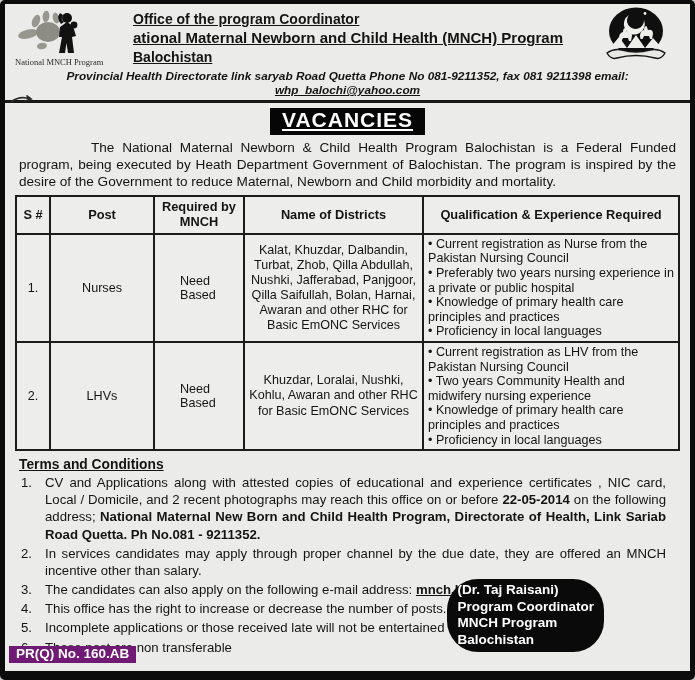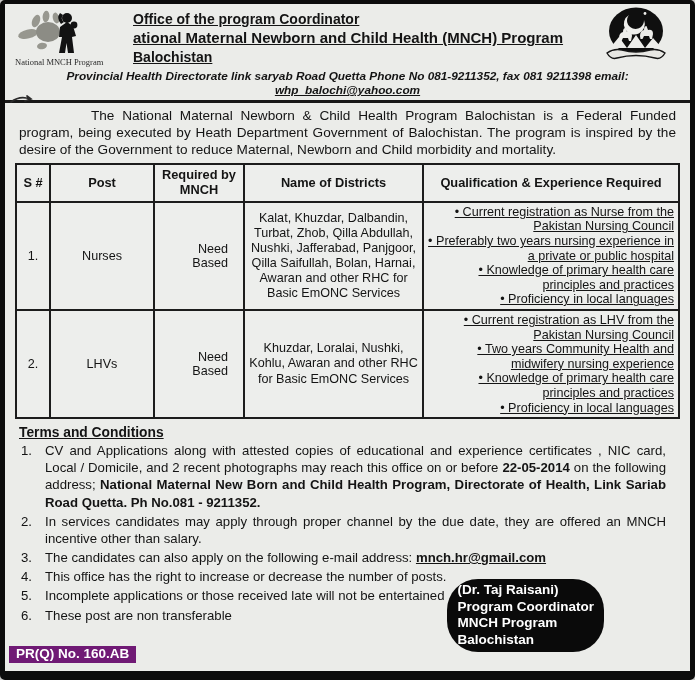--- a/index.html
+++ b/index.html
@@ -43,23 +43,23 @@
   .jobs-table th, .jobs-table td { border:2px solid #1c1c1c; padding:2px 4px; }
   .jobs-table th { font-size:12.8px; line-height:1.15; padding:3px 2px; }
   .c-sn  { width:34px; }
   .c-post{ width:104px; }
   .c-req { width:90px; }
   .c-dist{ width:179px; }
   .c-qual{ width:256px; }
   td { font-size:12.6px; vertical-align:middle; }
   .cell-center { text-align:center; }
   .dist-cell { text-align:center; line-height:1.2; padding:2px 5px; }
-  .qual-cell { text-align:right; line-height:1.16; padding:3px 6px;text-decoration:underline; }
+  .qual-cell { text-align:left; line-height:1.16; padding:3px 6px; }
   .qual-cell div { margin:0; }
-  .req-inner { display:inline-block; width:48px; text-align:right;margin-left:10px; }
+  .req-inner { display:inline-block; width:48px; text-align:left;margin-left:10px; }
   .row-1 { height:94px; }
   .row-2 { height:99px; }
   
   .terms-heading { margin:6px 0 2px 14px; font-size:13.8px; font-weight:bold; text-decoration:underline; }
   .term { display:flex; font-size:13.2px; line-height:1.3; margin-top:2px; }
   .term-num { flex:none; width:24px; margin-left:16px; }
   .term-body { flex:1; padding-right:24px; text-align:justify; }
   
   .sig-block { position:absolute; right:86px; bottom:19px; background:#0a0a0a; color:#fff;
                text-align:left; font-weight:bold; font-size:13.5px; line-height:1.22;
@@ -121,20 +121,23 @@
   <div class="contact"><span>Provincial Health Directorate link saryab Road Quetta  Phone No 081-9211352, fax 081 9211398 email: </span><span class="u">whp_balochi@yahoo.com</span></div>
 
   <div class="rule">
     <span class="mark">
       <svg width="28" height="14" viewBox="0 0 28 14">
         <path d="M1 10 q9 -7 19 -3 M17 4 l4 3 l-6 2" stroke="#2b2b2b" stroke-width="1.7" fill="none" stroke-linecap="round"></path>
       </svg>
     </span>
   </div>
 
+  <div class="vac-wrap">
+    <div class="vacancies"><span>VACANCIES</span></div>
+  </div>
 
   <p class="para"><span>The National Maternal Newborn &amp; Child Health Program Balochistan is a Federal Funded program, being executed by Heath Department Government of Balochistan. The program is inspired by the desire of the Government to reduce Maternal, Newborn and Child morbidity and mortality.</span></p>
 
   <table class="jobs-table">
     <colgroup>
       <col class="c-sn">
         <col class="c-post">
         <col class="c-req">
         <col class="c-dist">
         <col class="c-qual">

